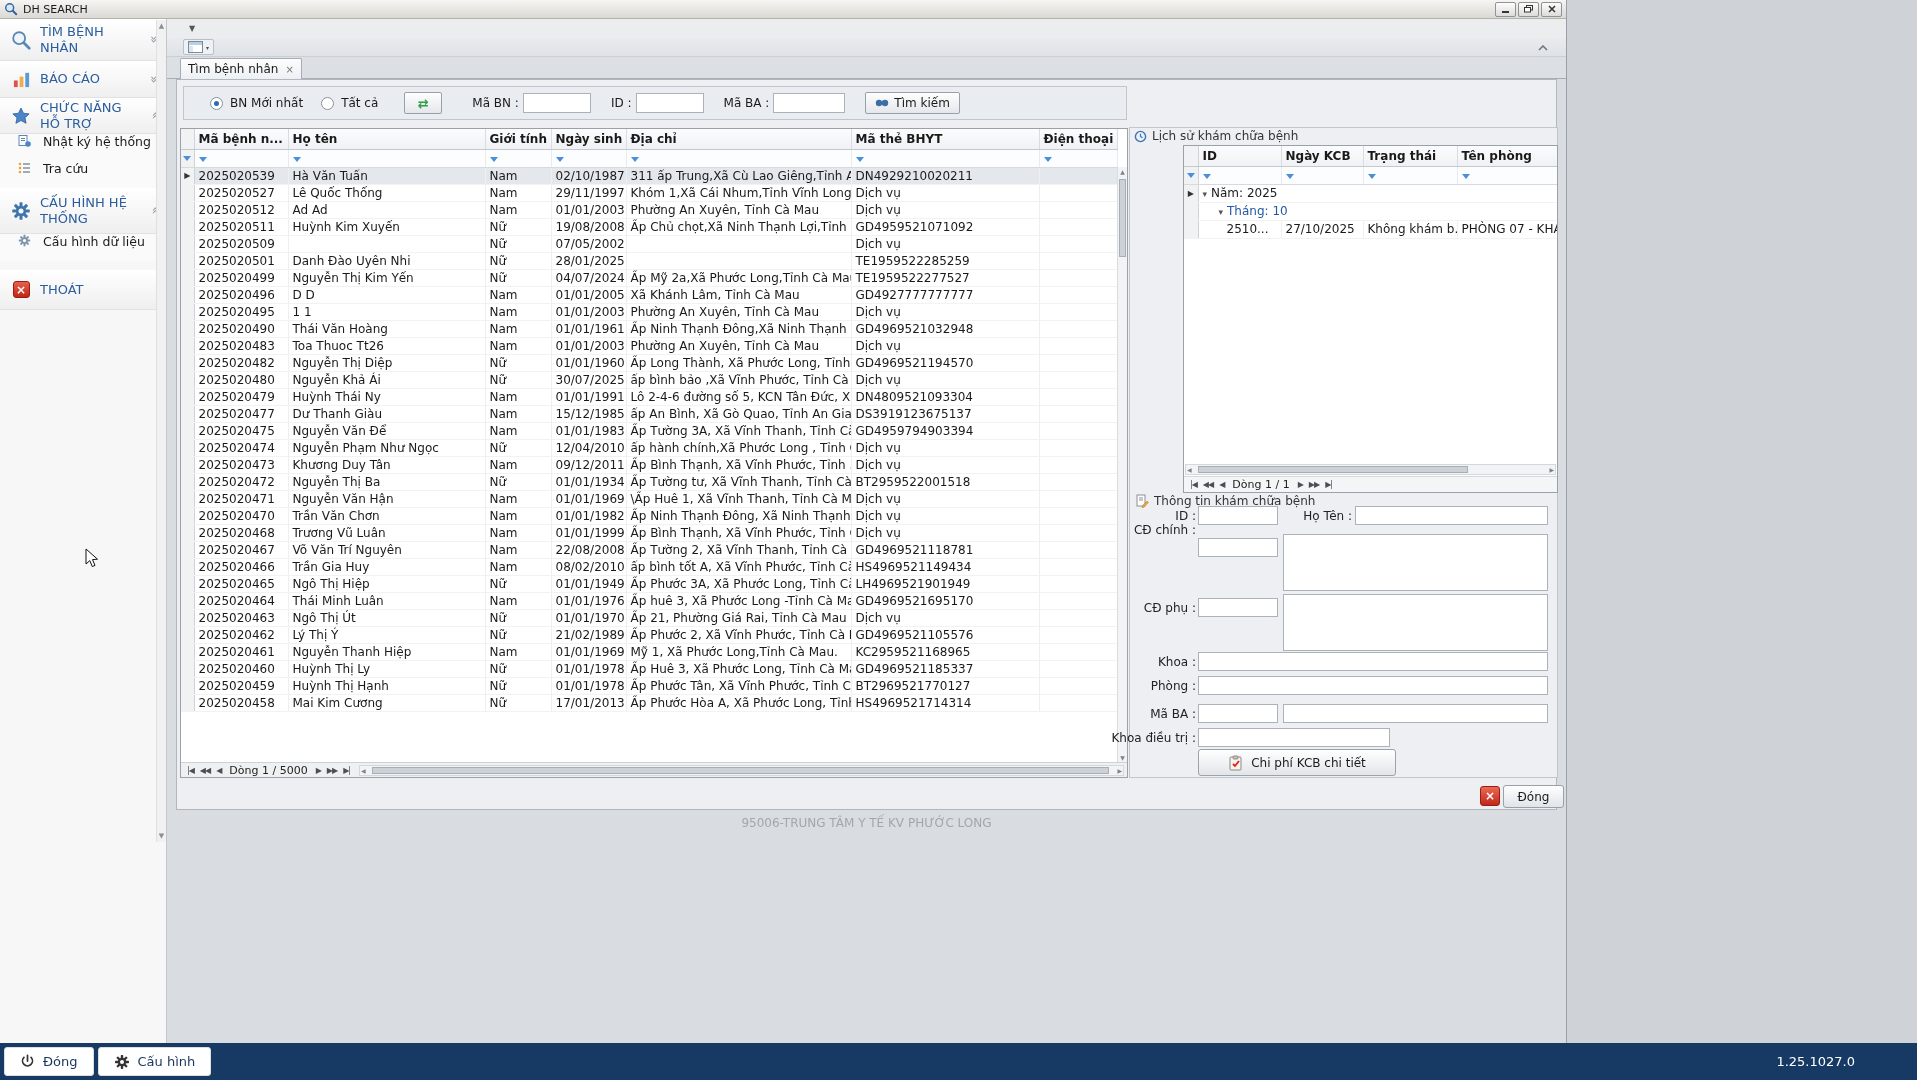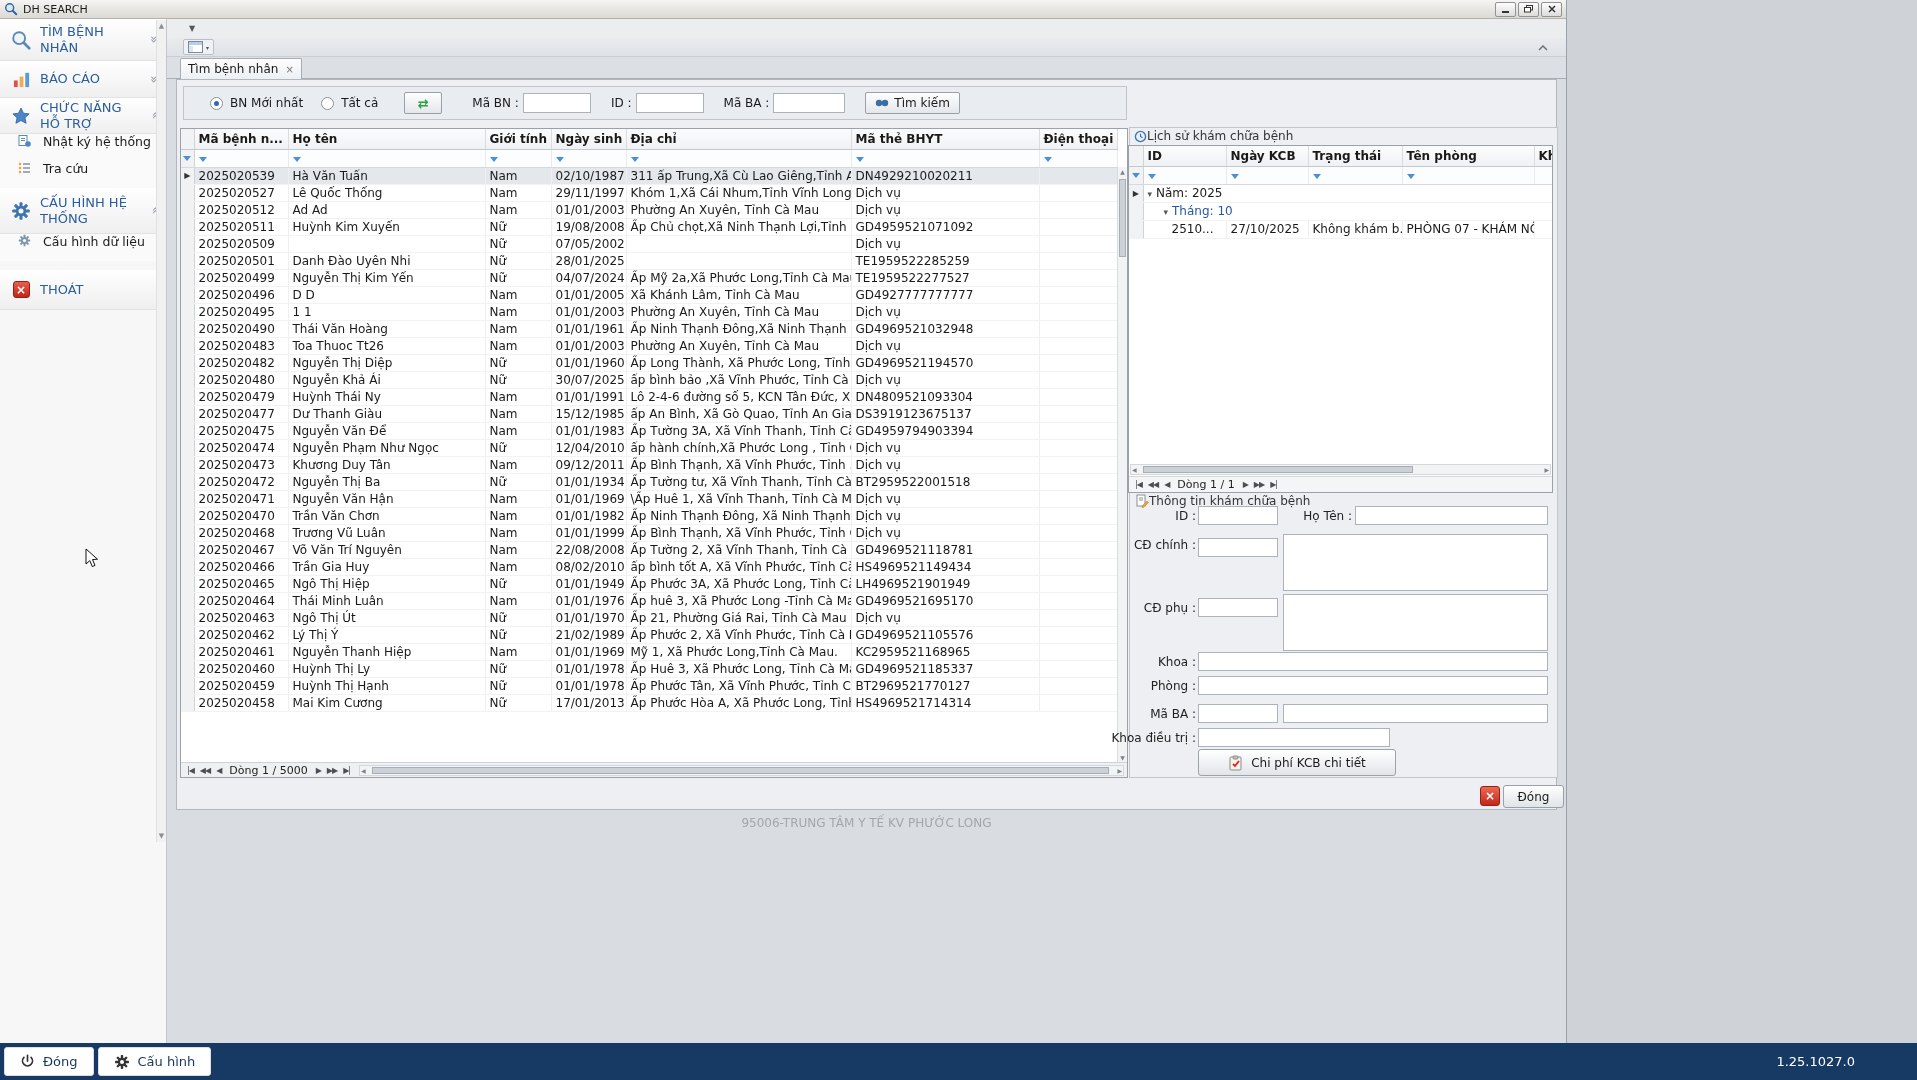--- a/index.html
+++ b/index.html
@@ -37,21 +37,21 @@
 .page{left:176px;top:79px;width:1381px;height:731px;background:#edeff2;border:1px solid #b2b7bd;}
 
 .search-panel{left:183px;top:86px;width:944px;height:34px;background:#e9edf2;border:1px solid #c2c6cb;display:flex;align-items:center;font-size:12px;}
 .radio{width:13px;height:13px;border-radius:50%;border:1px solid #8a9097;background:#fff;display:inline-block;position:relative;}
 .radio.checked::after{content:"";position:absolute;left:3px;top:3px;width:5px;height:5px;border-radius:50%;background:#2c6cb5;}
 .sp-lbl{margin-left:7px;}
 .btn{display:inline-flex;align-items:center;justify-content:center;gap:5px;background:linear-gradient(#fefefe,#e4e7eb);border:1px solid #98a0a9;border-radius:2px;}
 .inp{background:#fff;border:1px solid #abb2b9;height:20px;font:inherit;padding:0 3px;}
 
 .pgrid{left:180px;top:128px;width:948px;height:650px;background:#fff;border:1px solid #9aa1a8;overflow:hidden;}
-.hgrid{left:1128px;top:145px;width:425px;height:348px;background:#fff;border:1px solid #9aa1a8;overflow:hidden;}
+.hgrid{left:1183px;top:145px;width:375px;height:348px;background:#fff;border:1px solid #9aa1a8;overflow:hidden;}
 .grid-table{border-collapse:collapse;table-layout:fixed;}
 .pgrid .grid-table{width:936px;}
 .hgrid .grid-table{width:423px;}
 .grid-table th{height:20px;font-size:12px;font-weight:bold;text-align:left;padding:0 4px;background:linear-gradient(#fbfcfd,#eff1f4);border-right:1px solid #d9dce0;border-bottom:1px solid #c5c9ce;white-space:nowrap;overflow:hidden;}
 .grid-table th.ind,.grid-table td.ind{background:#f1f2f4;border-right:1px solid #cfd2d6;padding:0;text-align:center;font-size:8px;color:#333;}
 .grid-table td{height:17px;font-size:12px;padding:0 4px;border-right:1px solid #efefef;border-bottom:1px solid #f2f2f2;white-space:nowrap;overflow:hidden;}
 .hgrid .grid-table td{height:18px;}
 tr.filter td{height:18px;background:#fcfdfe;border-bottom:1px solid #d6d9dd;border-right:1px solid #e8eaed;}
 tr.sel td{background:#e4e8ec;}
 .funnel{display:inline-block;width:0;height:0;border-left:4px solid transparent;border-right:4px solid transparent;border-top:5px solid #4a90d9;}
@@ -63,21 +63,21 @@
 .gridbottom{position:absolute;left:0;right:0;bottom:0;height:15px;background:#eef0f2;border-top:1px solid #ced1d5;display:flex;align-items:center;}
 .navbar{display:flex;align-items:center;padding:0 3px;}
 .navbtn{font-size:8px;color:#4a4f55;padding:0 3px;letter-spacing:-1px;}
 .navtext{font-size:11px;color:#222;padding:0 5px;white-space:nowrap;letter-spacing:0;}
 .hscroll{position:relative;height:11px;background:#f2f3f4;border:1px solid #d5d8db;}
 .hs-l{position:absolute;left:1px;top:1px;font-size:6px;color:#7d838a;}
 .hs-r{position:absolute;right:1px;top:1px;font-size:6px;color:#7d838a;}
 .hs-thumb{position:absolute;top:1px;height:7px;background:#ccd1d7;border:1px solid #a8aeb5;}
 .h-bottom1{position:absolute;left:0;right:0;bottom:16px;height:12px;padding:0 1px;}
 .h-bottom2{position:absolute;left:0;right:0;bottom:0;height:16px;background:#f4f5f7;border-top:1px solid #d5d8db;display:flex;align-items:center;}
-.caption{display:flex;align-items:flex-end;font-size:12px;color:#333;}
+.caption{display:flex;align-items:flex-end;gap:5px;font-size:12px;color:#333;}
 
 .flabel{font-size:12px;color:#222;text-align:right;}
 .fbox{background:#fff;border:1px solid #abb2b9;}
 .cost-btn{display:flex;align-items:center;justify-content:center;gap:7px;background:linear-gradient(#ffffff,#e2e5e9);border:1px solid #9aa2ab;border-radius:3px;font-size:12px;}
 .red-x{background:linear-gradient(#ea6a55,#c0281a);border:1px solid #9c1d10;border-radius:3px;color:#fff;font-weight:bold;font-size:12px;display:flex;align-items:center;justify-content:center;}
 .dong-btn{background:linear-gradient(#fefefe,#e1e4e8);border:1px solid #98a0a9;border-radius:3px;font-size:12px;display:flex;align-items:center;justify-content:center;}
 .footer-text{left:176px;top:816px;width:1381px;text-align:center;font-size:12px;color:#a2a7ad;}
 
 .taskbar{left:0;top:1043px;width:1917px;height:37px;background:#173a64;display:flex;align-items:center;}
 .tb-btn{height:29px;margin-left:4px;background:#fff;border:1px solid #dedede;border-radius:3px;display:flex;align-items:center;gap:8px;padding:0 15px;font-size:13px;color:#17365c;}
@@ -728,21 +728,21 @@
         <path d="M6 12l5-5 1.5 1.5-5 5H6z" fill="#e8a33d" stroke="#b97d20" stroke-width="0.5"></path>
       </svg>
     <span>Thông tin khám chữa bệnh</span>
   </div>
 
   <div class="flabel abs" style="left:1131px;top:509px;width:65px">ID :</div>
   <input class="inp abs" style="left: 1198px; top: 506px; width: 80px; height: 19px;">
   <div class="flabel abs" style="left:1281px;top:509px;width:71px">Họ Tên :</div>
   <input class="inp abs" style="left: 1355px; top: 506px; width: 193px; height: 19px;">
 
-  <div class="flabel abs" style="left:1116px;top:538px;width:80px">CĐ chính :</div>
+  <div class="flabel abs" style="left:1116px;top:523px;width:80px">CĐ chính :</div>
   <input class="inp abs" style="left: 1198px; top: 538px; width: 80px; height: 19px;">
   <div class="fbox abs" style="left:1283px;top:534px;width:265px;height:57px"></div>
 
   <div class="flabel abs" style="left:1116px;top:601px;width:80px">CĐ phụ :</div>
   <input class="inp abs" style="left: 1198px; top: 598px; width: 80px; height: 19px;">
   <div class="fbox abs" style="left:1283px;top:594px;width:265px;height:57px"></div>
 
   <div class="flabel abs" style="left:1116px;top:655px;width:80px">Khoa :</div>
   <input class="inp abs" style="left: 1198px; top: 652px; width: 350px; height: 19px;">
 

